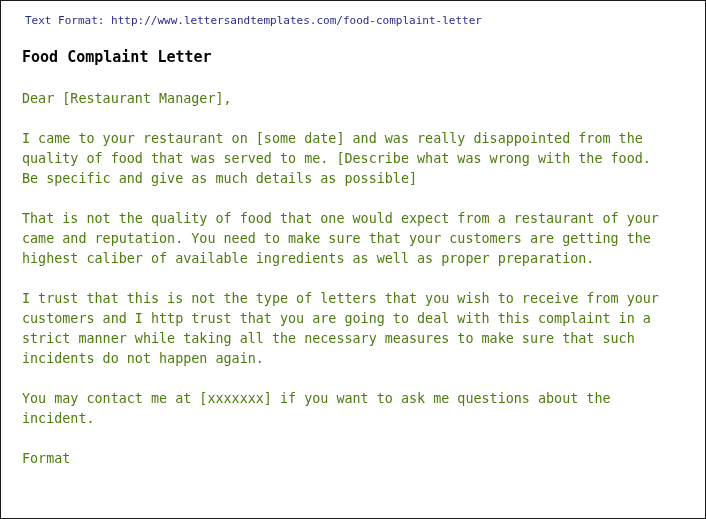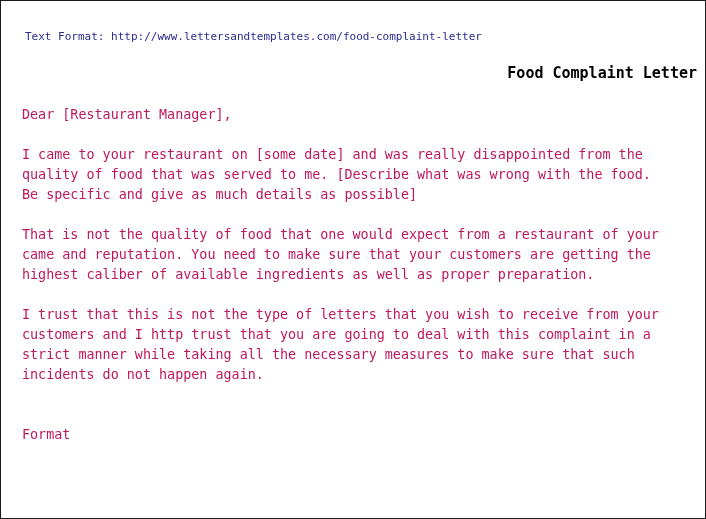--- a/index.html
+++ b/index.html
@@ -16,48 +16,47 @@
     width: 706px;
     height: 519px;
     box-sizing: border-box;
     background: #ffffff;
     border: 1px solid #1a1a1a;
     overflow: hidden;
   }
   .doc-body {
     position: absolute;
     left: 21px;
-    top: 26px;
+    top: 10px;
     right: 8px;
   }
   .source-line {
     font-family: "DejaVu Sans Mono", "Liberation Mono", monospace;
     font-size: 11px;
     line-height: 16px;
     color: #2b2b8f;
     white-space: pre;
     letter-spacing: 0px;
     margin: 0 0 0 3px;
     padding-top: 2px;
   }
   .doc-title {
     font-family: "DejaVu Sans Mono", "Liberation Mono", monospace;
     font-size: 15px;
     font-weight: bold;
     line-height: 20px;
     color: #000000;
     white-space: pre;
-    margin: 18px 0 0 8px;
-    text-align: right;
+    margin: 18px 0 0 0;
   }
   .letter-block {
     font-family: "DejaVu Sans Mono", "Liberation Mono", monospace;
     font-size: 13.4px;
     line-height: 20px;
-    color: #be185d;
+    color: #4d7c0f;
     white-space: pre-wrap;
     margin: 0;
   }
   .spacer-line {
     height: 20px;
     line-height: 20px;
     font-size: 13.4px;
   }
   .letter-body {
     margin-top: 22px;
@@ -92,20 +91,22 @@
 
       <div class="spacer-line">&nbsp;</div>
 
       <p class="letter-block">I trust that this is not the type of letters that you wish to receive from your
 customers and I http trust that you are going to deal with this complaint in a
 strict manner while taking all the necessary measures to make sure that such
 incidents do not happen again.</p>
 
       <div class="spacer-line">&nbsp;</div>
 
+      <p class="letter-block">You may contact me at [xxxxxxx] if you want to ask me questions about the
+incident.</p>
 
       <div class="spacer-line">&nbsp;</div>
 
       <p class="letter-block">Format</p>
 
     </div>
   </div>
 
 </div>
 

